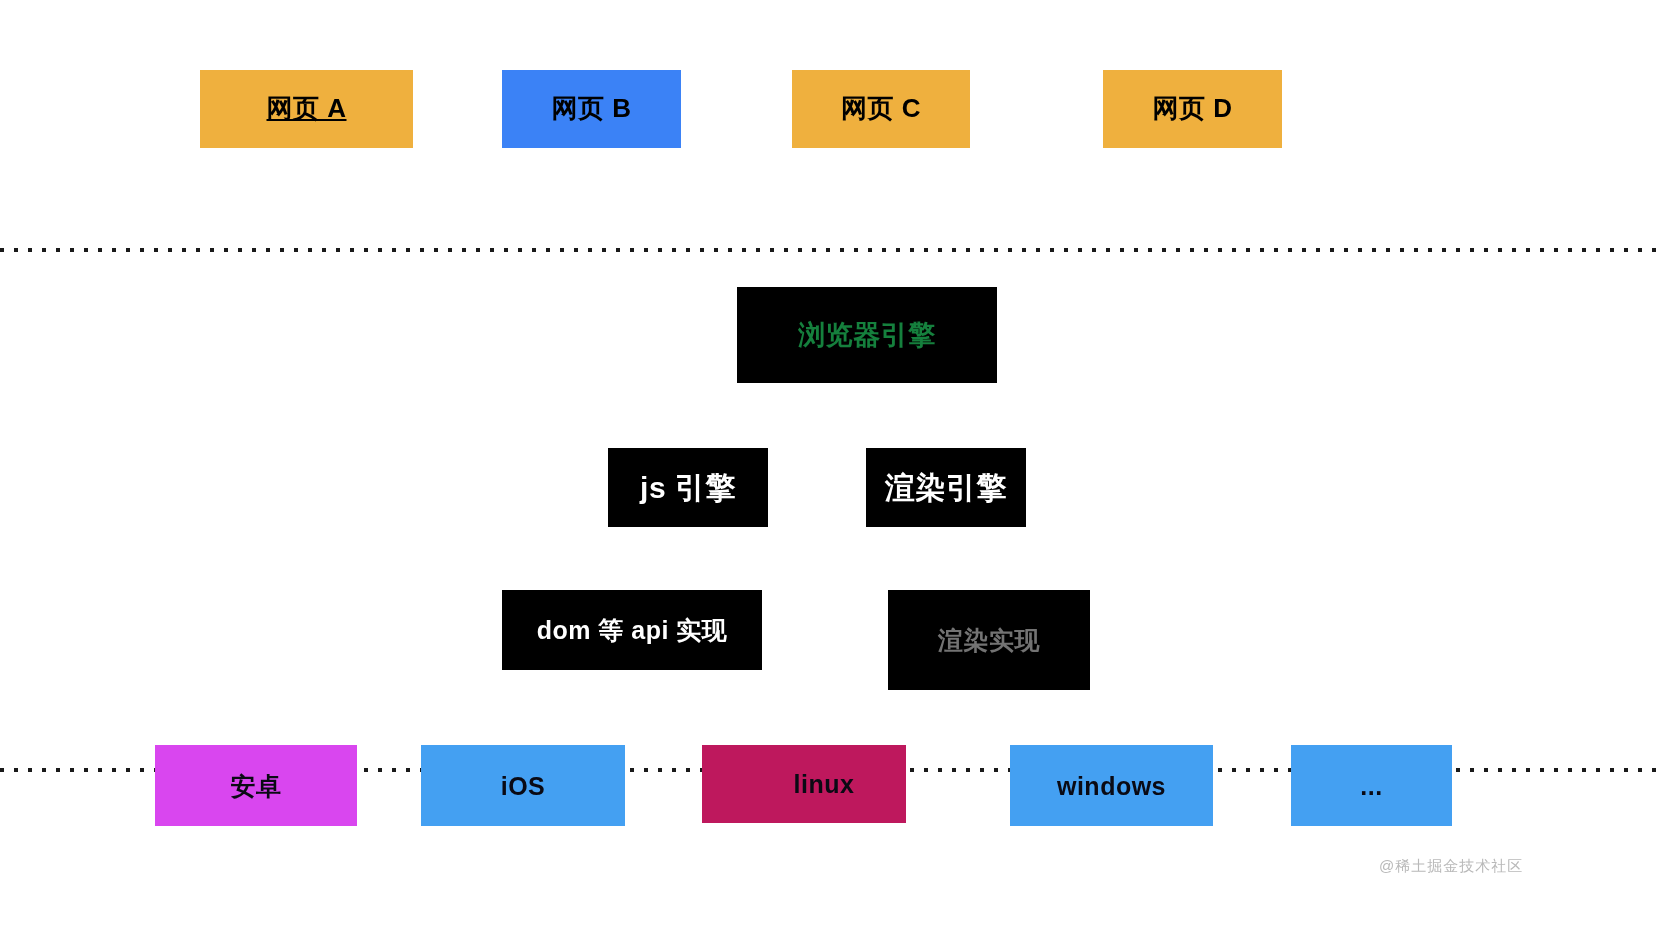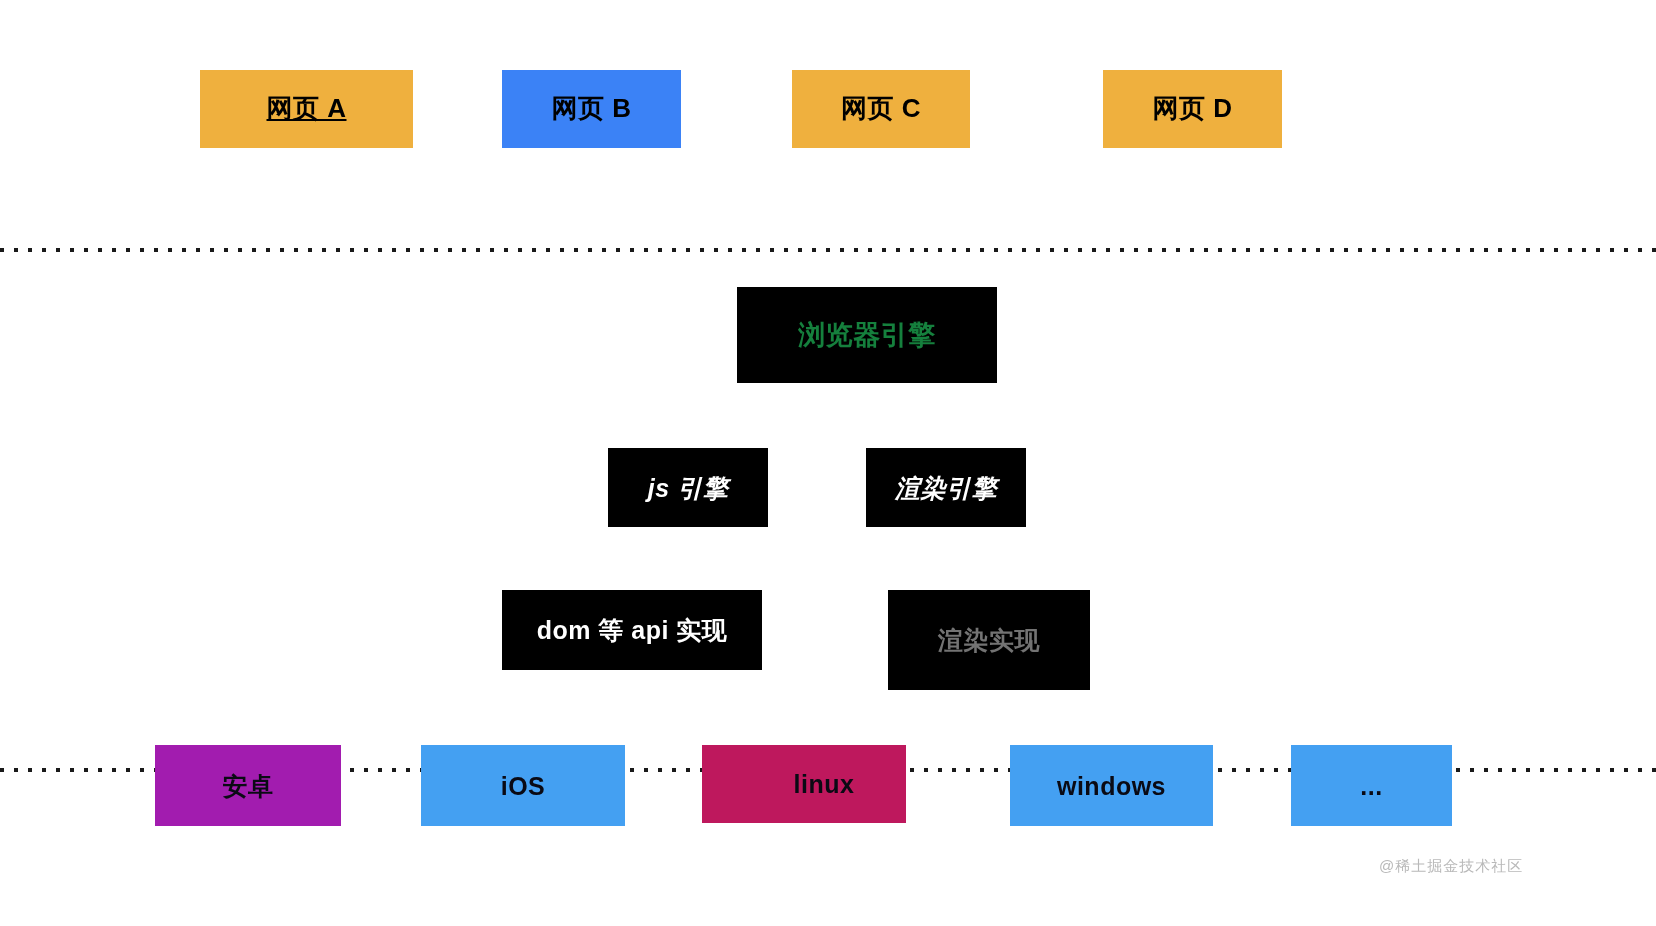--- a/index.html
+++ b/index.html
@@ -39,21 +39,21 @@
     font-weight: 700;
   }
 
   
   .node.engine {
     background: #000000;
     color: #ffffff;
     font-weight: 700;
   }
   .node.engine.lvl1 { font-size: 27px; }
-  .node.engine.lvl2 { font-size: 25px; font-style: italic; }
+  .node.engine.lvl2 { font-size: 30px; }
   .node.engine.lvl3 { font-size: 25px; }
 
   
   .node.os {
     background: #44a0f2;
     color: #0a0a14;
     font-size: 25px;
     font-weight: 700;
   }
 
@@ -111,21 +111,21 @@
         <span>渲染引擎</span>
       </div>
       <div class="node engine lvl3" style="left: 502px; top: 590px; width: 260px; height: 80px; background: rgb(0, 0, 0); color: rgb(255, 255, 255);">
         <span>dom 等 api 实现</span>
       </div>
       <div class="node engine lvl3" style="left: 888px; top: 590px; width: 202px; height: 100px; background: rgb(0, 0, 0); color: #737373;">
         <span>渲染实现</span>
       </div>
     </div>
     <div>
-      <div class="node os" style="left: 155px; top: 745px; width: 186px; height: 81px; background: #a21caf; color: rgb(10, 10, 20);">
+      <div class="node os" style="left: 155px; top: 745px; width: 202px; height: 81px; background: #d946ef; color: rgb(10, 10, 20);">
         <span>安卓</span>
       </div>
       <div class="node os" style="left: 421px; top: 745px; width: 204px; height: 81px; background: rgb(68, 160, 242); color: rgb(10, 10, 20);">
         <span>iOS</span>
       </div>
       <div class="node os" style="left: 702px; top: 745px; width: 204px; height: 78px; background: #be185d; color: rgb(10, 10, 20); padding-left: 40px;">
         <span>linux</span>
       </div>
       <div class="node os" style="left: 1010px; top: 745px; width: 203px; height: 81px; background: rgb(68, 160, 242); color: rgb(10, 10, 20);">
         <span>windows</span>

